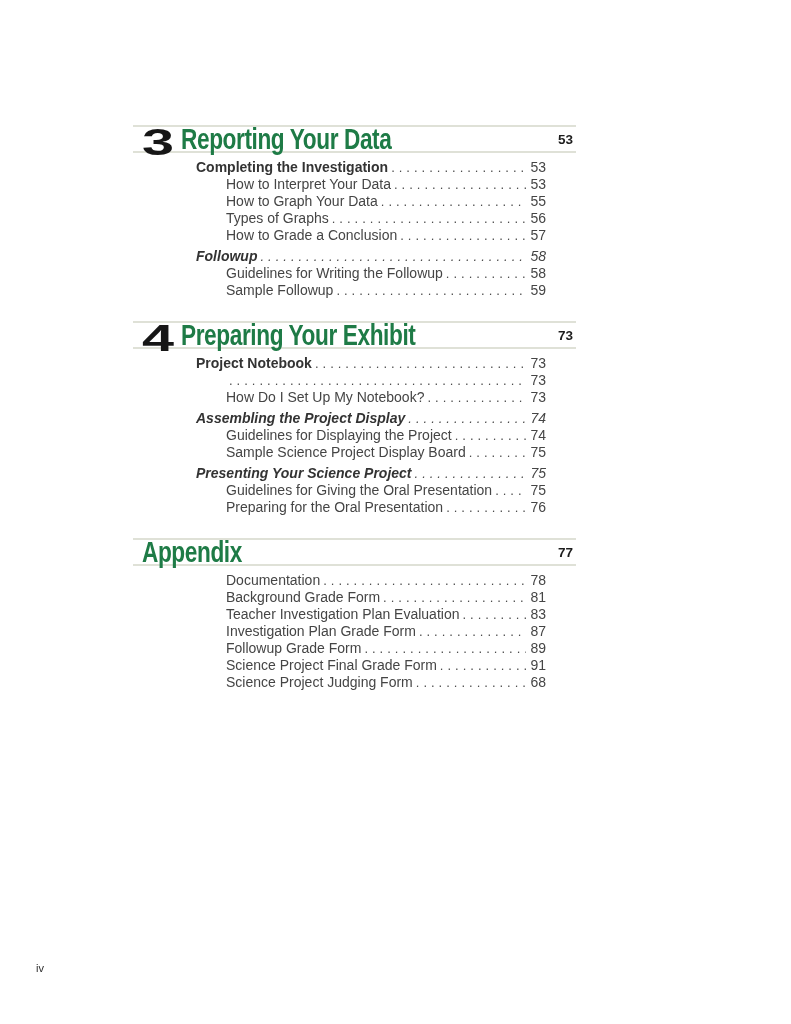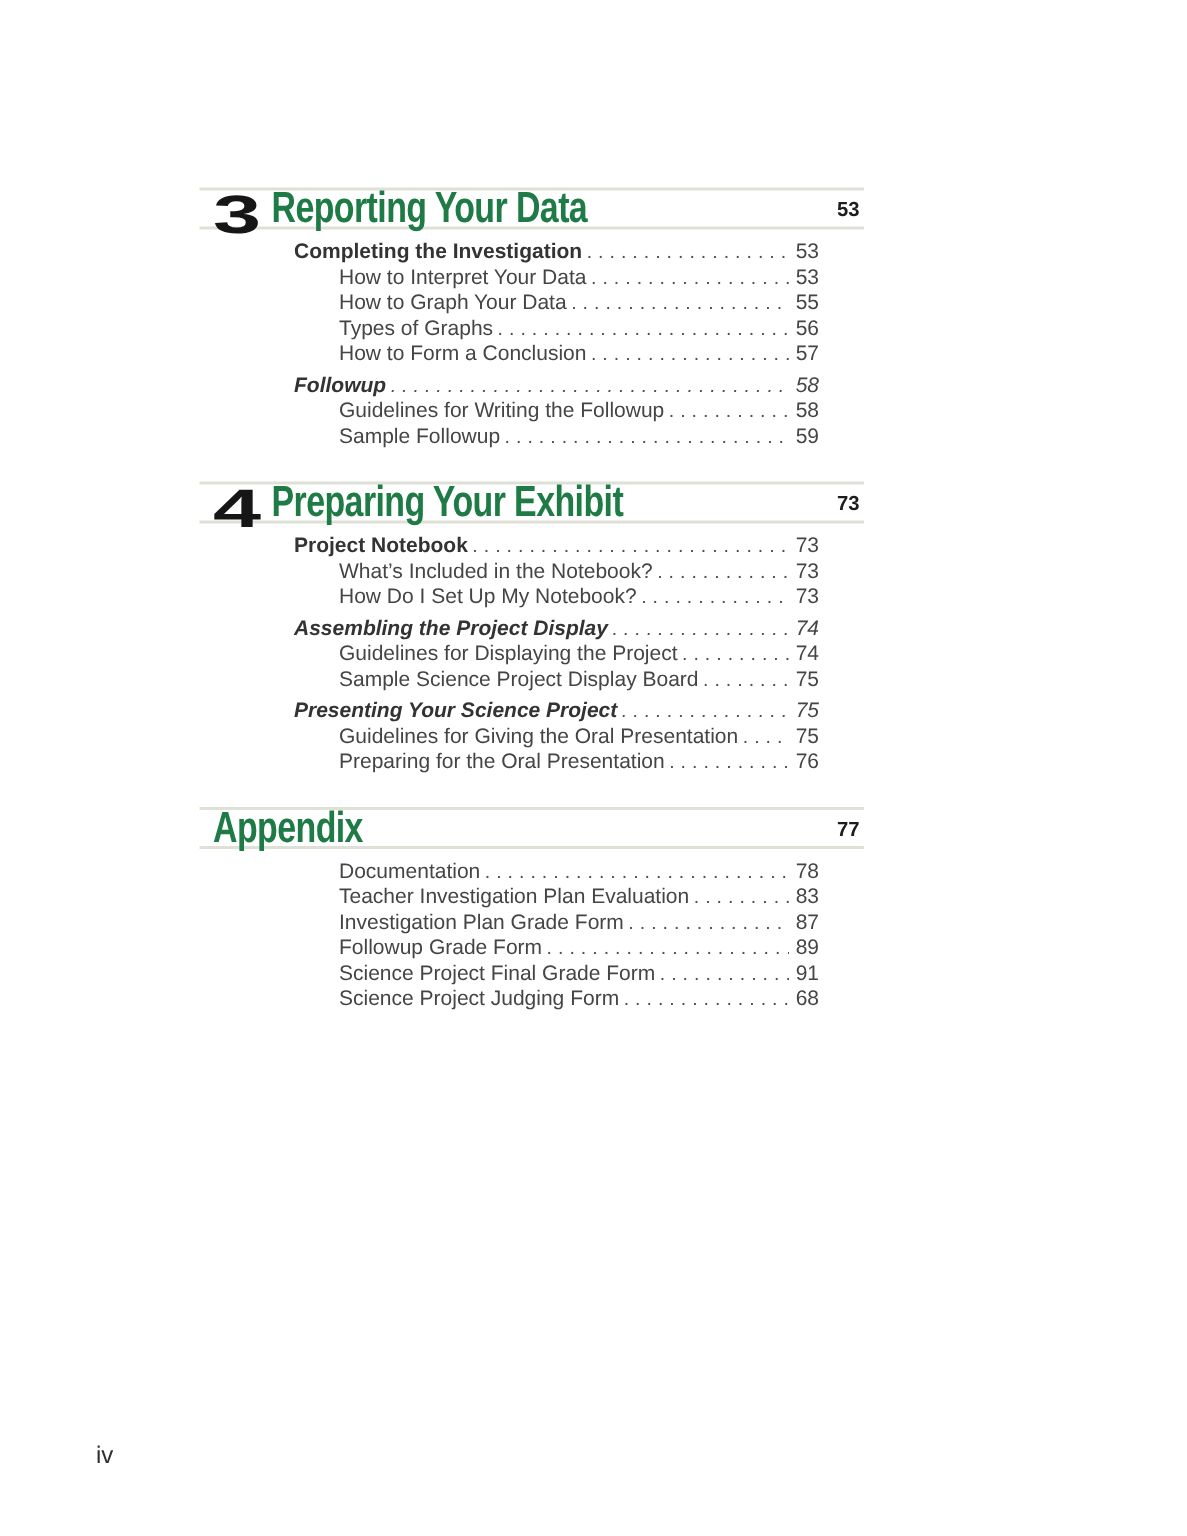--- a/index.html
+++ b/index.html
@@ -95,23 +95,22 @@
     text-align: right;
     font-weight: 400;
     color: var(--text);
     padding-left: 1px;
   }
   .row.l1 .pg { font-weight: 400; }
 
   .folio {
     position: absolute;
     left: 36px; top: 962px;
-    font-size: 16px;
+    font-size: 11px;
     color: #2e2e2e;
-    margin-left: 28px;
   }
 </style>
 </head>
 <body>
 
 <div class="page" style="--green: #1e7b46; --rule: #dfe1d7; --num: #161616; --text: #454545;">
   <main class="toc">
       <section class="section">
     <div class="head">
       <span class="chapnum">3</span>
@@ -133,21 +132,21 @@
     <span class="t">How to Graph Your Data</span>
     <span class="leader"></span>
     <span class="pg">55</span>
   </div>
           <div class="row l2">
     <span class="t">Types of Graphs</span>
     <span class="leader"></span>
     <span class="pg">56</span>
   </div>
           <div class="row l2">
-    <span class="t">How to Form a Conclusion</span>
+    <span class="t">How to Grade a Conclusion</span>
     <span class="leader"></span>
     <span class="pg">57</span>
   </div>
           <div class="row l1">
     <span class="t">Followup</span>
     <span class="leader"></span>
     <span class="pg">58</span>
   </div>
           <div class="row l2">
     <span class="t">Guidelines for Writing the Followup</span>
@@ -167,21 +166,20 @@
       <span class="chaptitle">Preparing Your Exhibit</span>
       <span class="headpage">73</span>
     </div>
     <div class="rows">
           <div class="row l1">
     <span class="t">Project Notebook</span>
     <span class="leader"></span>
     <span class="pg">73</span>
   </div>
           <div class="row l2">
-    <span class="t">What’s Included in the Notebook?</span>
     <span class="leader"></span>
     <span class="pg">73</span>
   </div>
           <div class="row l2">
     <span class="t">How Do I Set Up My Notebook?</span>
     <span class="leader"></span>
     <span class="pg">73</span>
   </div>
           <div class="row l1">
     <span class="t">Assembling the Project Display</span>
@@ -219,20 +217,25 @@
     <div class="head">
 
       <span class="chaptitle">Appendix</span>
       <span class="headpage">77</span>
     </div>
     <div class="rows">
           <div class="row l2">
     <span class="t">Documentation</span>
     <span class="leader"></span>
     <span class="pg">78</span>
+  </div>
+          <div class="row l2">
+    <span class="t">Background Grade Form</span>
+    <span class="leader"></span>
+    <span class="pg">81</span>
   </div>
           <div class="row l2">
     <span class="t">Teacher Investigation Plan Evaluation</span>
     <span class="leader"></span>
     <span class="pg">83</span>
   </div>
           <div class="row l2">
     <span class="t">Investigation Plan Grade Form</span>
     <span class="leader"></span>
     <span class="pg">87</span>

